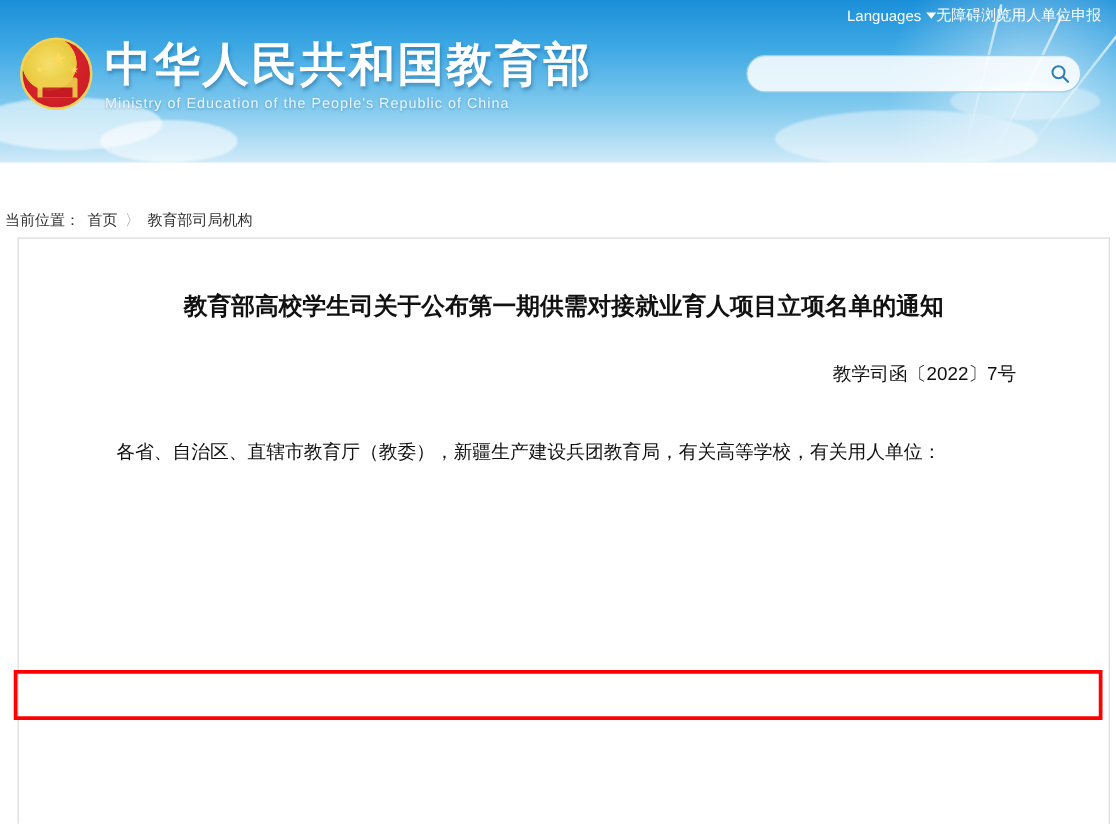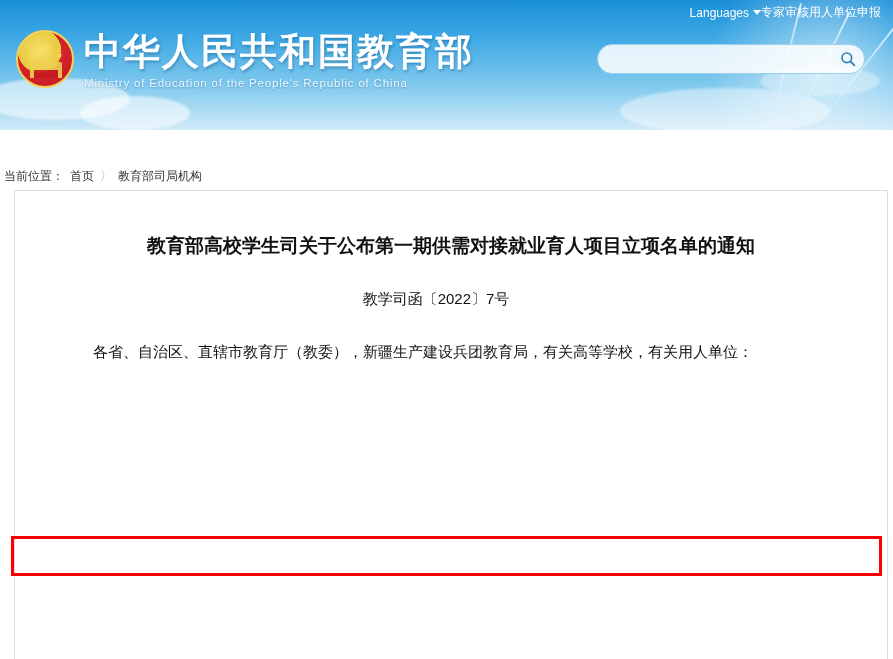--- a/index.html
+++ b/index.html
@@ -183,26 +183,26 @@
     text-align: center;
     font-family: "DejaVu Sans", "Liberation Sans", sans-serif;
     font-size: 19px;
     font-weight: bold;
     color: #111;
     line-height: 1.5;
     padding: 0 30px;
   }
   .doc-no {
     margin-top: 30px;
-    text-align: center;
+    text-align: right;
     padding-right: 30px;
     font-size: 15px;
     color: #111;
   }
-  .doc-body { margin-top: 28px; padding: 0 34px; }
+  .doc-body { margin-top: 38px; padding: 0 34px; }
   .doc-body p {
     margin: 0 0 14px 0;
     font-size: 15px;
     line-height: 2.0;
     color: #111;
     text-align: justify;
   }
   .doc-body p.indent { text-indent: 2em; }
 
   .highlight-box {
@@ -227,21 +227,21 @@
   <div class="cloud c1"></div>
   <div class="cloud c2"></div>
   <div class="cloud c3"></div>
   <div class="cloud c4"></div>
 
   <div class="topbar">
     <a class="lang" href="#">
       <span>Languages</span>
       <span class="caret-down"></span>
     </a>
-    <a href="#">专家审核</a>
+    <a href="#">无障碍浏览</a>
     <a href="#">用人单位申报</a>
   </div>
 
   <div class="emblem">
     <span class="star s-main">★</span>
     <span class="star s1">★</span>
     <span class="star s2">★</span>
     <span class="gate"></span>
   </div>
 

